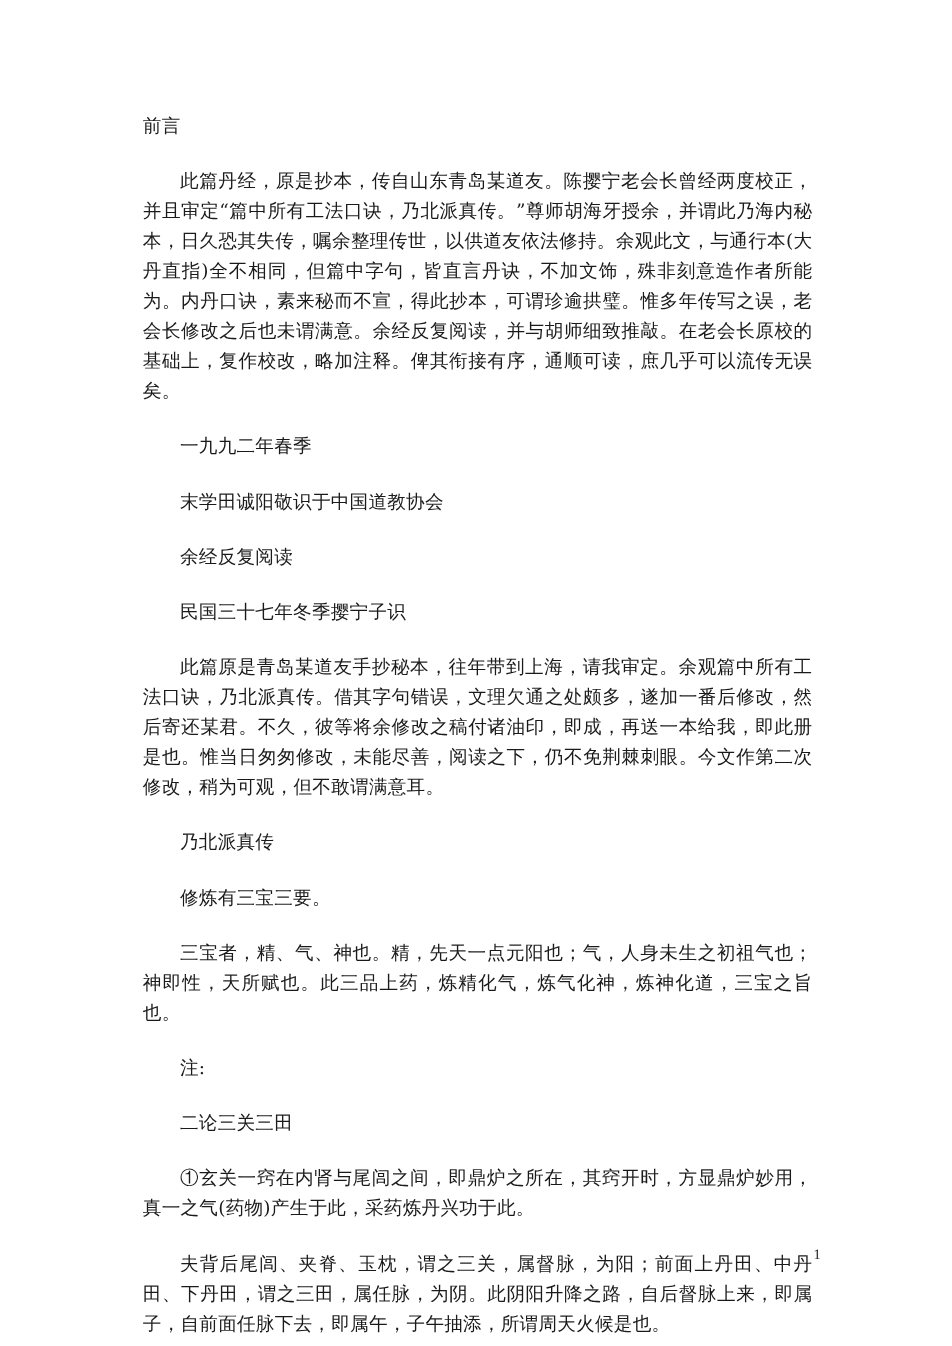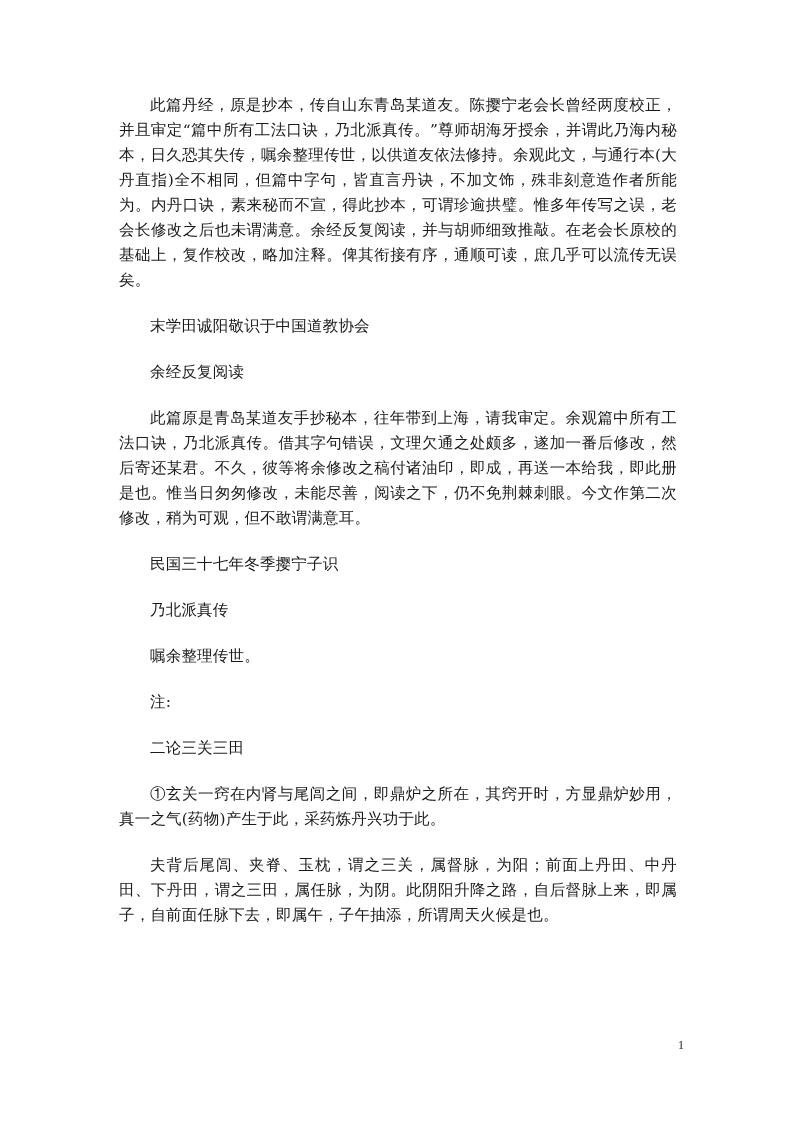--- a/index.html
+++ b/index.html
@@ -44,36 +44,39 @@
       top: 1038px;
       font-size: 12px;
       font-family: "Liberation Serif", serif;
       color: #222;
     }
   </style>
 </head>
 <body>
 
 <div class="page">
+  <p class="line heading">前言</p>
 
   <p class="line para indent">此篇丹经，原是抄本，传自山东青岛某道友。陈撄宁老会长曾经两度校正，并且审定“篇中所有工法口诀，乃北派真传。”尊师胡海牙授余，并谓此乃海内秘本，日久恐其失传，嘱余整理传世，以供道友依法修持。余观此文，与通行本(大丹直指)全不相同，但篇中字句，皆直言丹诀，不加文饰，殊非刻意造作者所能为。内丹口诀，素来秘而不宣，得此抄本，可谓珍逾拱璧。惟多年传写之误，老会长修改之后也未谓满意。余经反复阅读，并与胡师细致推敲。在老会长原校的基础上，复作校改，略加注释。俾其衔接有序，通顺可读，庶几乎可以流传无误矣。</p>
 
+  <p class="line heading indent">一九九二年春季</p>
 
   <p class="line heading indent">末学田诚阳敬识于中国道教协会</p>
 
   <p class="line heading indent">余经反复阅读</p>
 
+  <p class="line heading indent">民国三十七年冬季撄宁子识</p>
+
   <p class="line para indent">此篇原是青岛某道友手抄秘本，往年带到上海，请我审定。余观篇中所有工法口诀，乃北派真传。借其字句错误，文理欠通之处颇多，遂加一番后修改，然后寄还某君。不久，彼等将余修改之稿付诸油印，即成，再送一本给我，即此册是也。惟当日匆匆修改，未能尽善，阅读之下，仍不免荆棘刺眼。今文作第二次修改，稍为可观，但不敢谓满意耳。</p>
-
-  <p class="line heading indent">民国三十七年冬季撄宁子识</p>
 
   <p class="line heading indent">乃北派真传</p>
 
-  <p class="line heading indent">嘱余整理传世。</p>
+  <p class="line heading indent">修炼有三宝三要。</p>
 
+  <p class="line para indent">三宝者，精、气、神也。精，先天一点元阳也；气，人身未生之初祖气也；神即性，天所赋也。此三品上药，炼精化气，炼气化神，炼神化道，三宝之旨也。</p>
 
 
   <p class="line heading indent">注:</p>
 
   <p class="line heading indent">二论三关三田</p>
 
   <p class="line para indent">①玄关一窍在内肾与尾闾之间，即鼎炉之所在，其窍开时，方显鼎炉妙用，真一之气(药物)产生于此，采药炼丹兴功于此。</p>
 
   <p class="line para indent">夫背后尾闾、夹脊、玉枕，谓之三关，属督脉，为阳；前面上丹田、中丹田、下丹田，谓之三田，属任脉，为阴。此阴阳升降之路，自后督脉上来，即属子，自前面任脉下去，即属午，子午抽添，所谓周天火候是也。</p>
 </div>

